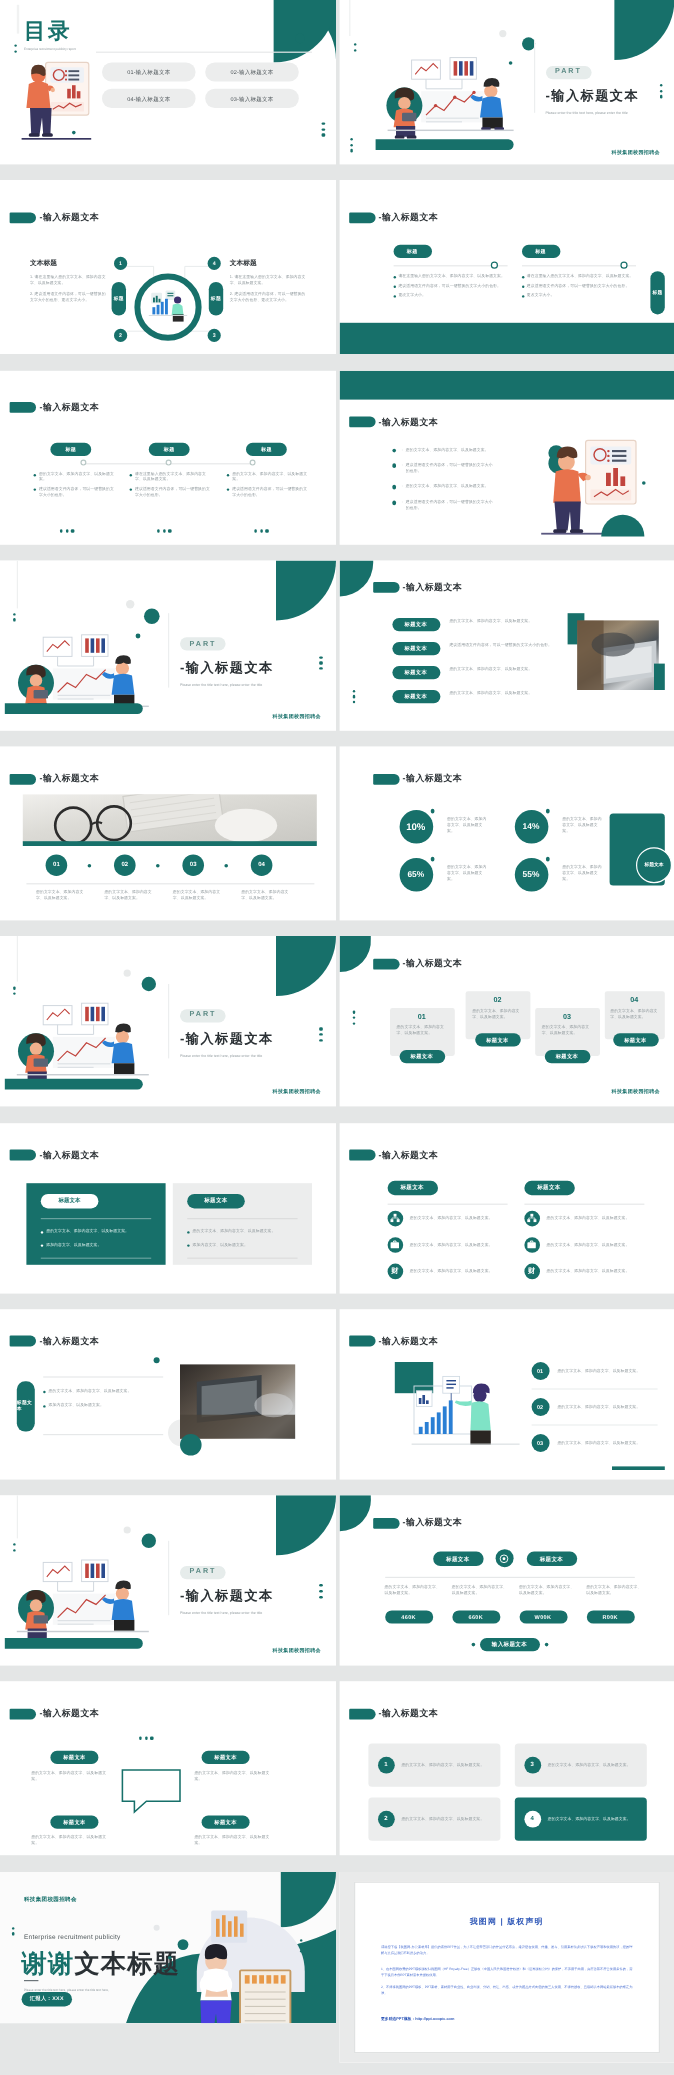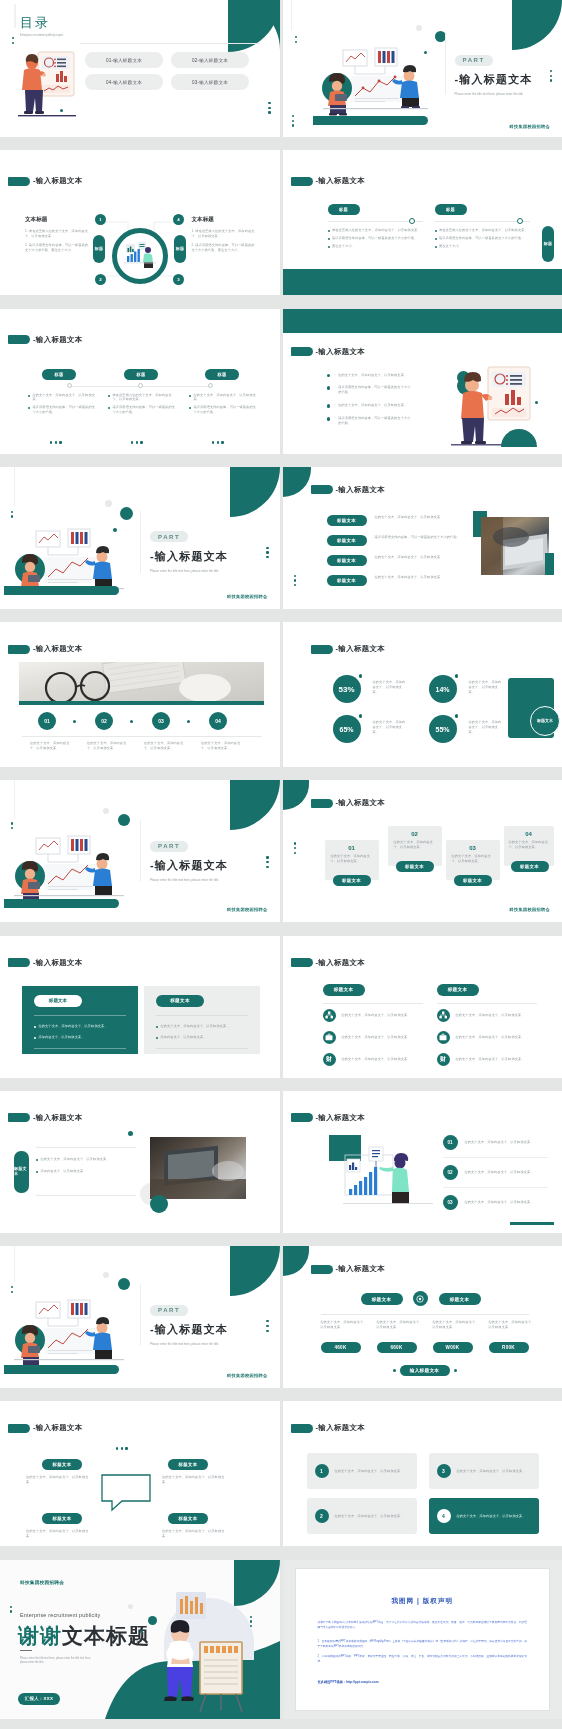--- a/index.html
+++ b/index.html
@@ -59,21 +59,21 @@
 <div class="gallery">
 
   <div class="slide" style="height:137px">
     <div class="slide-inner">
       <div style="position:absolute;left:14px;top:4px;width:2px;height:24px;background:#f1f2f2"></div>
       <svg style="position:absolute;right:0;top:0" width="52" height="50">
           <path d="M0 0 H52 V50 A50 50 0 0 0 0 0 Z" fill="#17706a" transform="translate(0,0)"></path>
           <path d="M52 0 A52 52 0 0 1 0 52 V0 Z" fill="#17706a"></path>
         </svg>
       <div style="position:absolute;left:20px;top:14px">
-        <div style="font-size:13px;font-weight:normal;color:var(--teal);letter-spacing:2px">目录</div>
+        <div style="font-size:18px;font-weight:bold;color:var(--teal);letter-spacing:2px">目录</div>
         <div class="mini2" style="margin-top:2px;font-size:2.6px">Enterprise recruitment publicity report</div>
       </div>
       <div class="dots3" style="position:absolute;left:12px;top:37px">
           <i></i>
           <i></i>
         </div>
       <div class="dot" style="right:26px;top:28px;width:8px;height:8px"></div>
       <div class="hr" style="position:absolute;left:80px;top:43px;width:180px"></div>
 
       <svg class="ill" style="left:18px;top:50px" width="58" height="72">
@@ -550,21 +550,21 @@
     <div class="slide-inner">
       <div class="title-tag" style="left:28px;top:22px">
         <span class="tag-pill rt"></span>
         <span class="title-txt">-输入标题文本</span>
       </div>
       <div style="position:absolute;right:8px;top:56px;width:46px;height:60px;background:var(--teal);border-radius:3px"></div>
       <div class="circ" style="position:absolute;right:2px;top:84px;width:30px;height:30px;border:1.4px solid #fff;font-size:4px;flex-direction:column;line-height:1.2;text-align:center">
           <span>标题文本</span>
         </div>
 
-      <div class="circ" style="position:absolute;left:50px;top:53px;width:28px;height:28px;font-size:8px">53%</div>
+      <div class="circ" style="position:absolute;left:50px;top:53px;width:28px;height:28px;font-size:8px">10%</div>
       <div class="dot" style="left:76px;top:52px;width:3.5px;height:3.5px"></div>
       <div class="mini" style="position:absolute;left:90px;top:58px;width:36px">您的文字文本、添加内容文字、以及标题文案。</div>
 
       <div class="circ" style="position:absolute;left:146px;top:53px;width:28px;height:28px;font-size:7px;flex-direction:column;line-height:1">14%</div>
       <div class="dot" style="left:172px;top:52px;width:3.5px;height:3.5px"></div>
       <div class="mini" style="position:absolute;left:186px;top:58px;width:36px">您的文字文本、添加内容文字、以及标题文案。</div>
 
       <div class="circ" style="position:absolute;left:50px;top:93px;width:28px;height:28px;font-size:7px;flex-direction:column;line-height:1">65%</div>
       <div class="dot" style="left:76px;top:92px;width:3.5px;height:3.5px"></div>
       <div class="mini" style="position:absolute;left:90px;top:98px;width:36px">您的文字文本、添加内容文字、以及标题文案。</div>
@@ -1004,21 +1004,21 @@
         <span class="circ" style="width:14px;height:14px;font-size:5px;flex:none">2</span>
         <span class="mini" style="flex:1">您的文字文本、添加内容文字、以及标题文案。</span>
       </div>
       <div style="position:absolute;left:146px;top:97px;width:110px;height:36px;background:var(--teal);border-radius:3px;display:flex;align-items:center;gap:6px;padding:0 8px">
         <span class="circ" style="width:14px;height:14px;font-size:5px;flex:none;background:#fff;color:var(--teal)">4</span>
         <span class="mini" style="flex:1;color:#e2f0ee">您的文字文本、添加内容文字、以及标题文案。</span>
       </div>
     </div>
   </div>
 
-  <div class="slide" style="height:159px">
+  <div class="slide" style="height:126px">
     <div class="slide-inner" style="background:#fbfbfb">
       <svg style="position:absolute;right:0;top:0" width="46" height="46">
           <path d="M46 0 A46 46 0 0 1 0 46 V0 Z" fill="#17706a"></path>
         </svg>
       <svg style="position:absolute;right:0;bottom:0" width="175" height="92">
         <path d="M0 92 q20 -60 70 -58 q60 2 105 -20 V92 Z" fill="#17706a"></path>
       </svg>
       <div style="position:absolute;right:26px;top:38px;width:90px;height:62px;border-radius:45px 45px 0 0;background:#e9ebf2"></div>
       <div class="brand" style="left:20px;top:20px;font-size:4.6px">科技集团校园招聘会</div>
       <div class="dots3" style="position:absolute;left:10px;top:46px">

